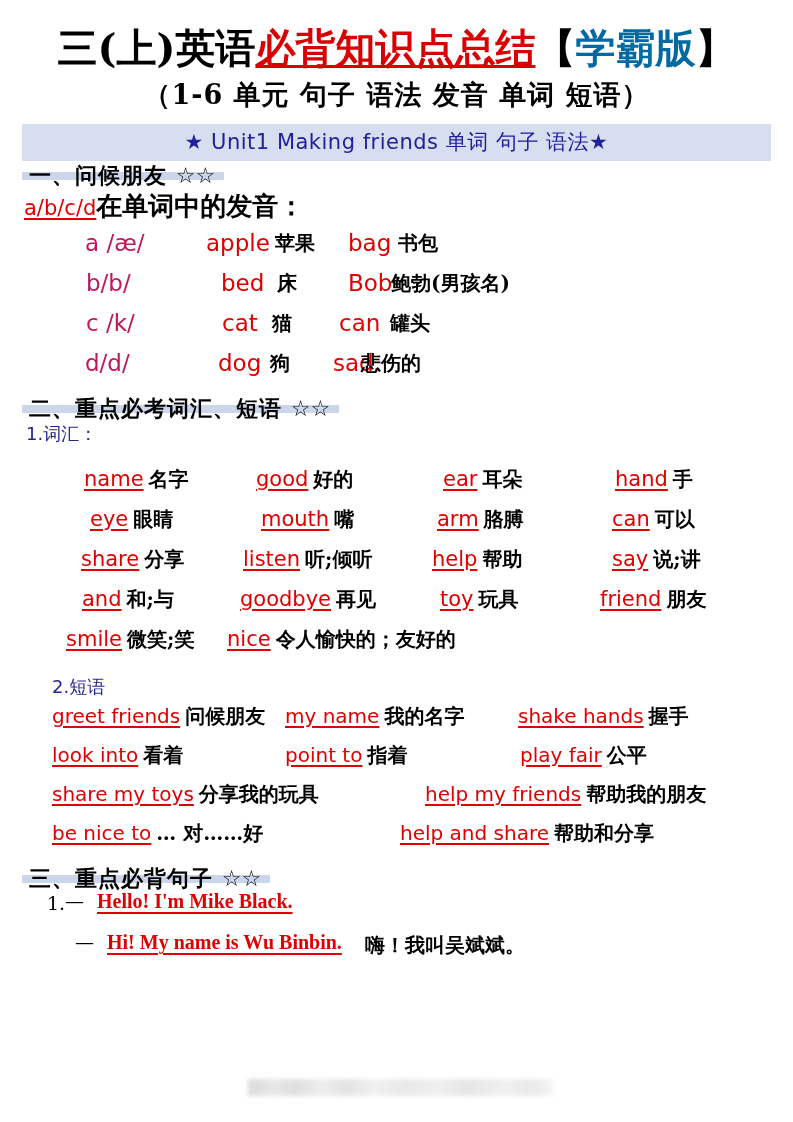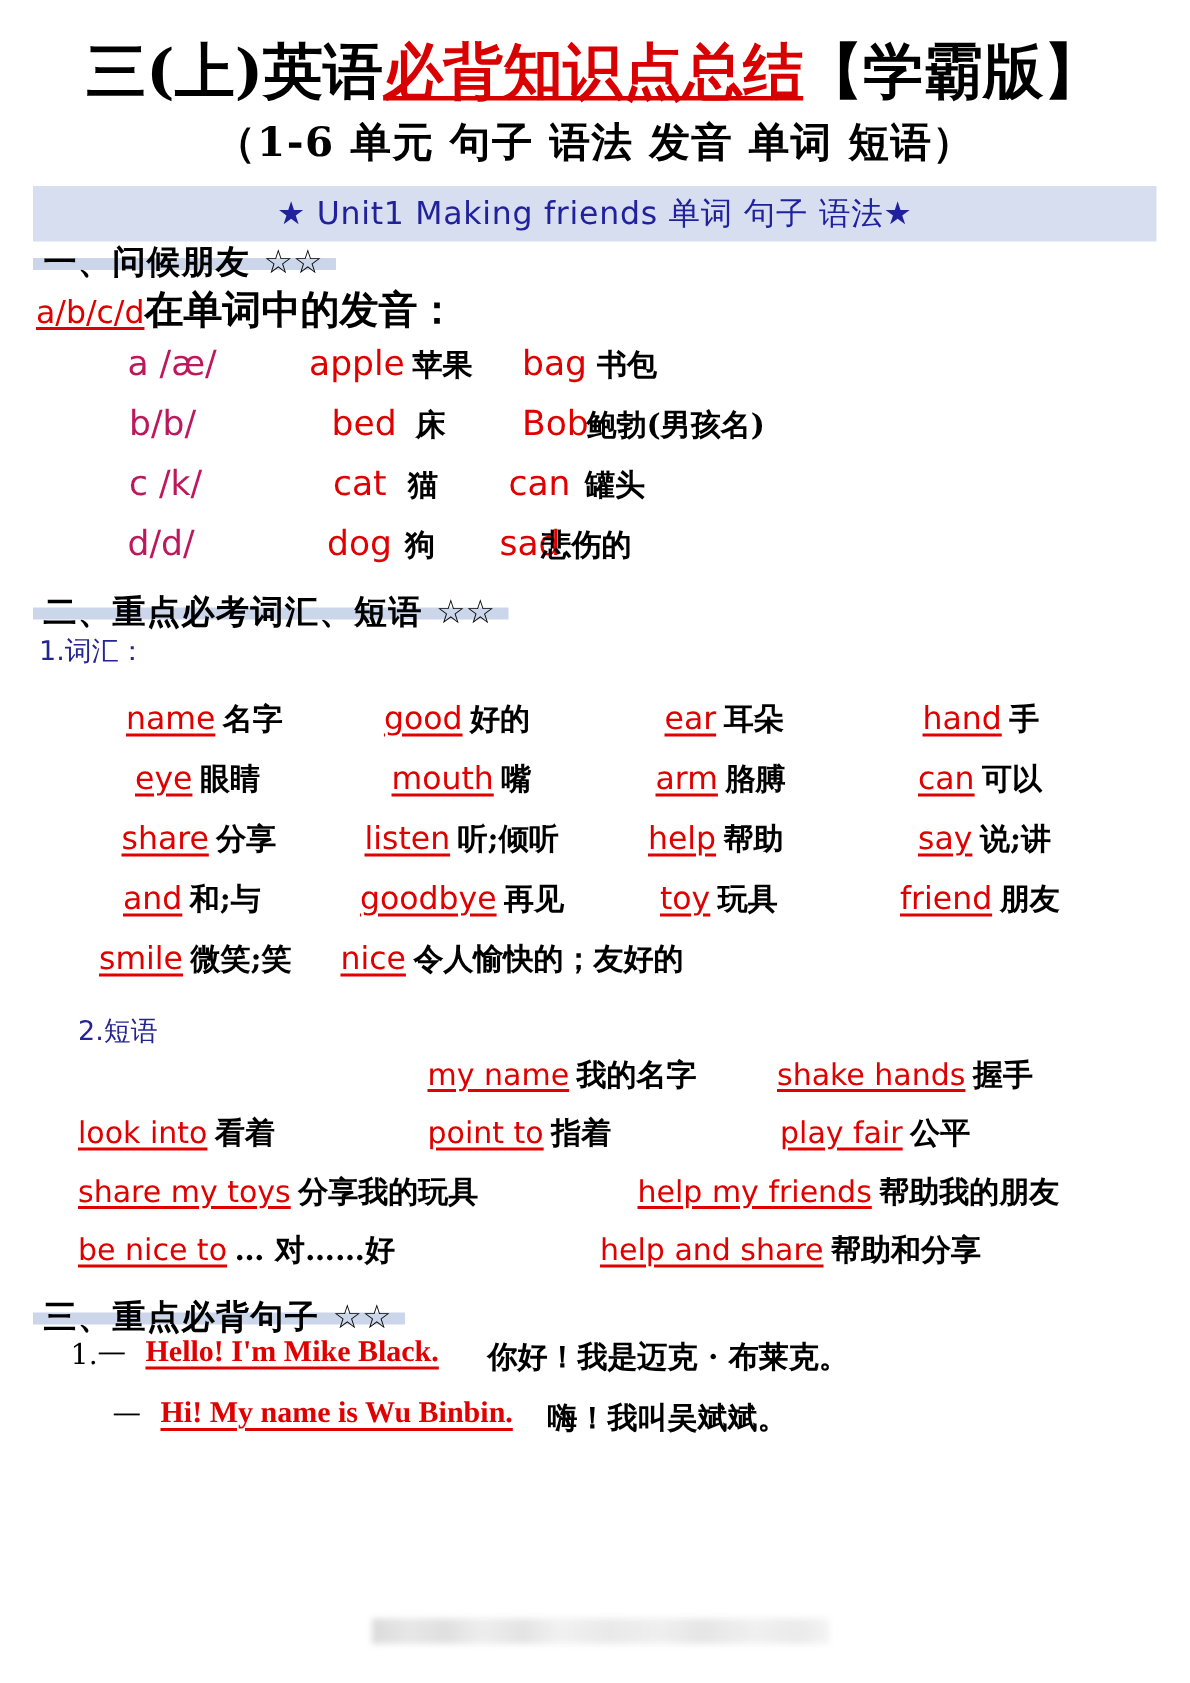--- a/index.html
+++ b/index.html
@@ -41,21 +41,21 @@
     color: #d80000;
     text-decoration: underline;
     text-decoration-color: #d80000;
     text-underline-offset: 3px;
     text-decoration-thickness: 3px;
   }
   .title-bracket {
     color: #000000;
   }
   .title-blue {
-    color: #000000;
+    color: #0369a1;
   }
 
   .subtitle-line {
     text-align: center;
     margin-top: 6px;
     font-family: "DejaVu Serif", "Liberation Serif", serif;
     font-weight: bold;
     font-size: 27px;
     color: #000000;
     white-space: nowrap;
@@ -333,20 +333,21 @@
     <div class="vocab-row">
       <span class="vocab-cell" style="left:66px;"><span class="en">smile</span><span class="cn">微笑;笑</span></span>
       <span class="vocab-cell" style="left:227px;"><span class="en">nice</span><span class="cn">令人愉快的；友好的</span></span>
     </div>
   </div>
 
   <div class="sub-label" style="margin-left:52px;">2.短语</div>
 
   <div class="phrase-rows">
     <div class="phrase-row">
+      <span class="phrase-cell" style="left:52px;"><span class="en">greet friends</span><span class="cn">问候朋友</span></span>
       <span class="phrase-cell" style="left:285px;"><span class="en">my name</span><span class="cn">我的名字</span></span>
       <span class="phrase-cell" style="left:518px;"><span class="en">shake hands</span><span class="cn">握手</span></span>
     </div>
     <div class="phrase-row">
       <span class="phrase-cell" style="left:52px;"><span class="en">look into</span><span class="cn">看着</span></span>
       <span class="phrase-cell" style="left:285px;"><span class="en">point to</span><span class="cn">指着</span></span>
       <span class="phrase-cell" style="left:520px;"><span class="en">play fair</span><span class="cn">公平</span></span>
     </div>
     <div class="phrase-row">
       <span class="phrase-cell" style="left:52px;"><span class="en">share my toys</span><span class="cn">分享我的玩具</span></span>
@@ -362,21 +363,20 @@
     <div class="section-head">
       <span>三、重点必背句子 </span><span class="stars"> ☆☆</span>
     </div>
   </div>
 
   <div class="sent-block">
     <div class="sent-row">
       <span class="sent-num">1.</span>
       <span class="sent-dash" style="left:65px;">—</span>
       <span class="sent-en" style="left:97px;">Hello! I'm Mike Black.</span>
-      <span class="sent-cn" style="left:325px;">你好！我是迈克 · 布莱克。</span>
     </div>
     <div class="sent-row">
       <span class="sent-dash" style="left:75px;">—</span>
       <span class="sent-en" style="left:107px;">Hi! My name is Wu Binbin.</span>
       <span class="sent-cn" style="left:365px;">嗨！我叫吴斌斌。</span>
     </div>
   </div>
 
   <div class="redacted-bar"></div>
 

